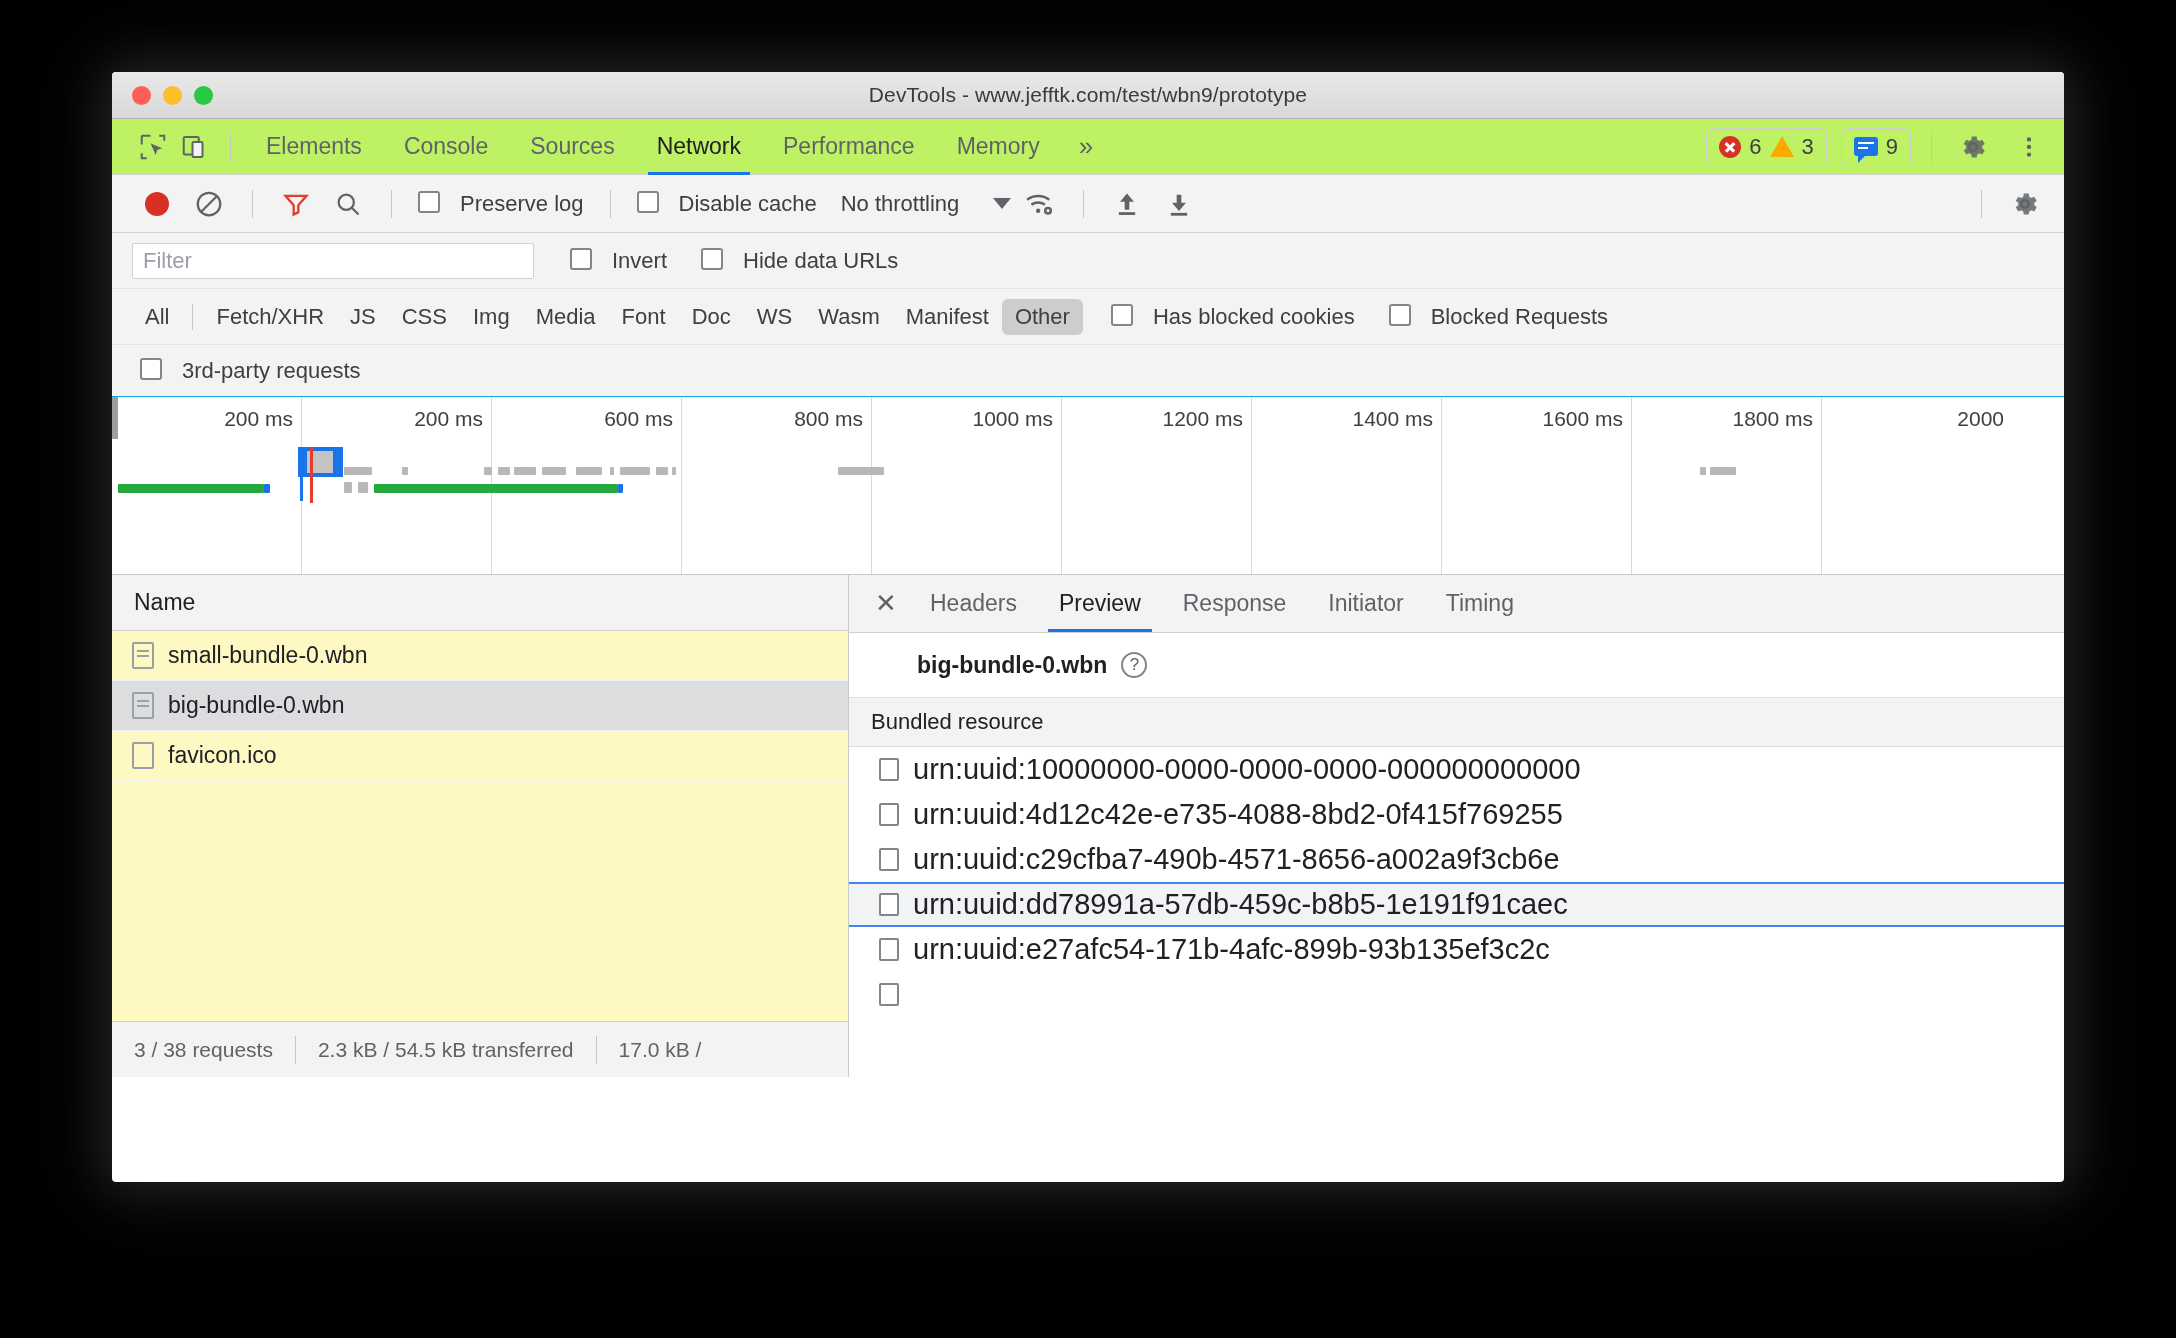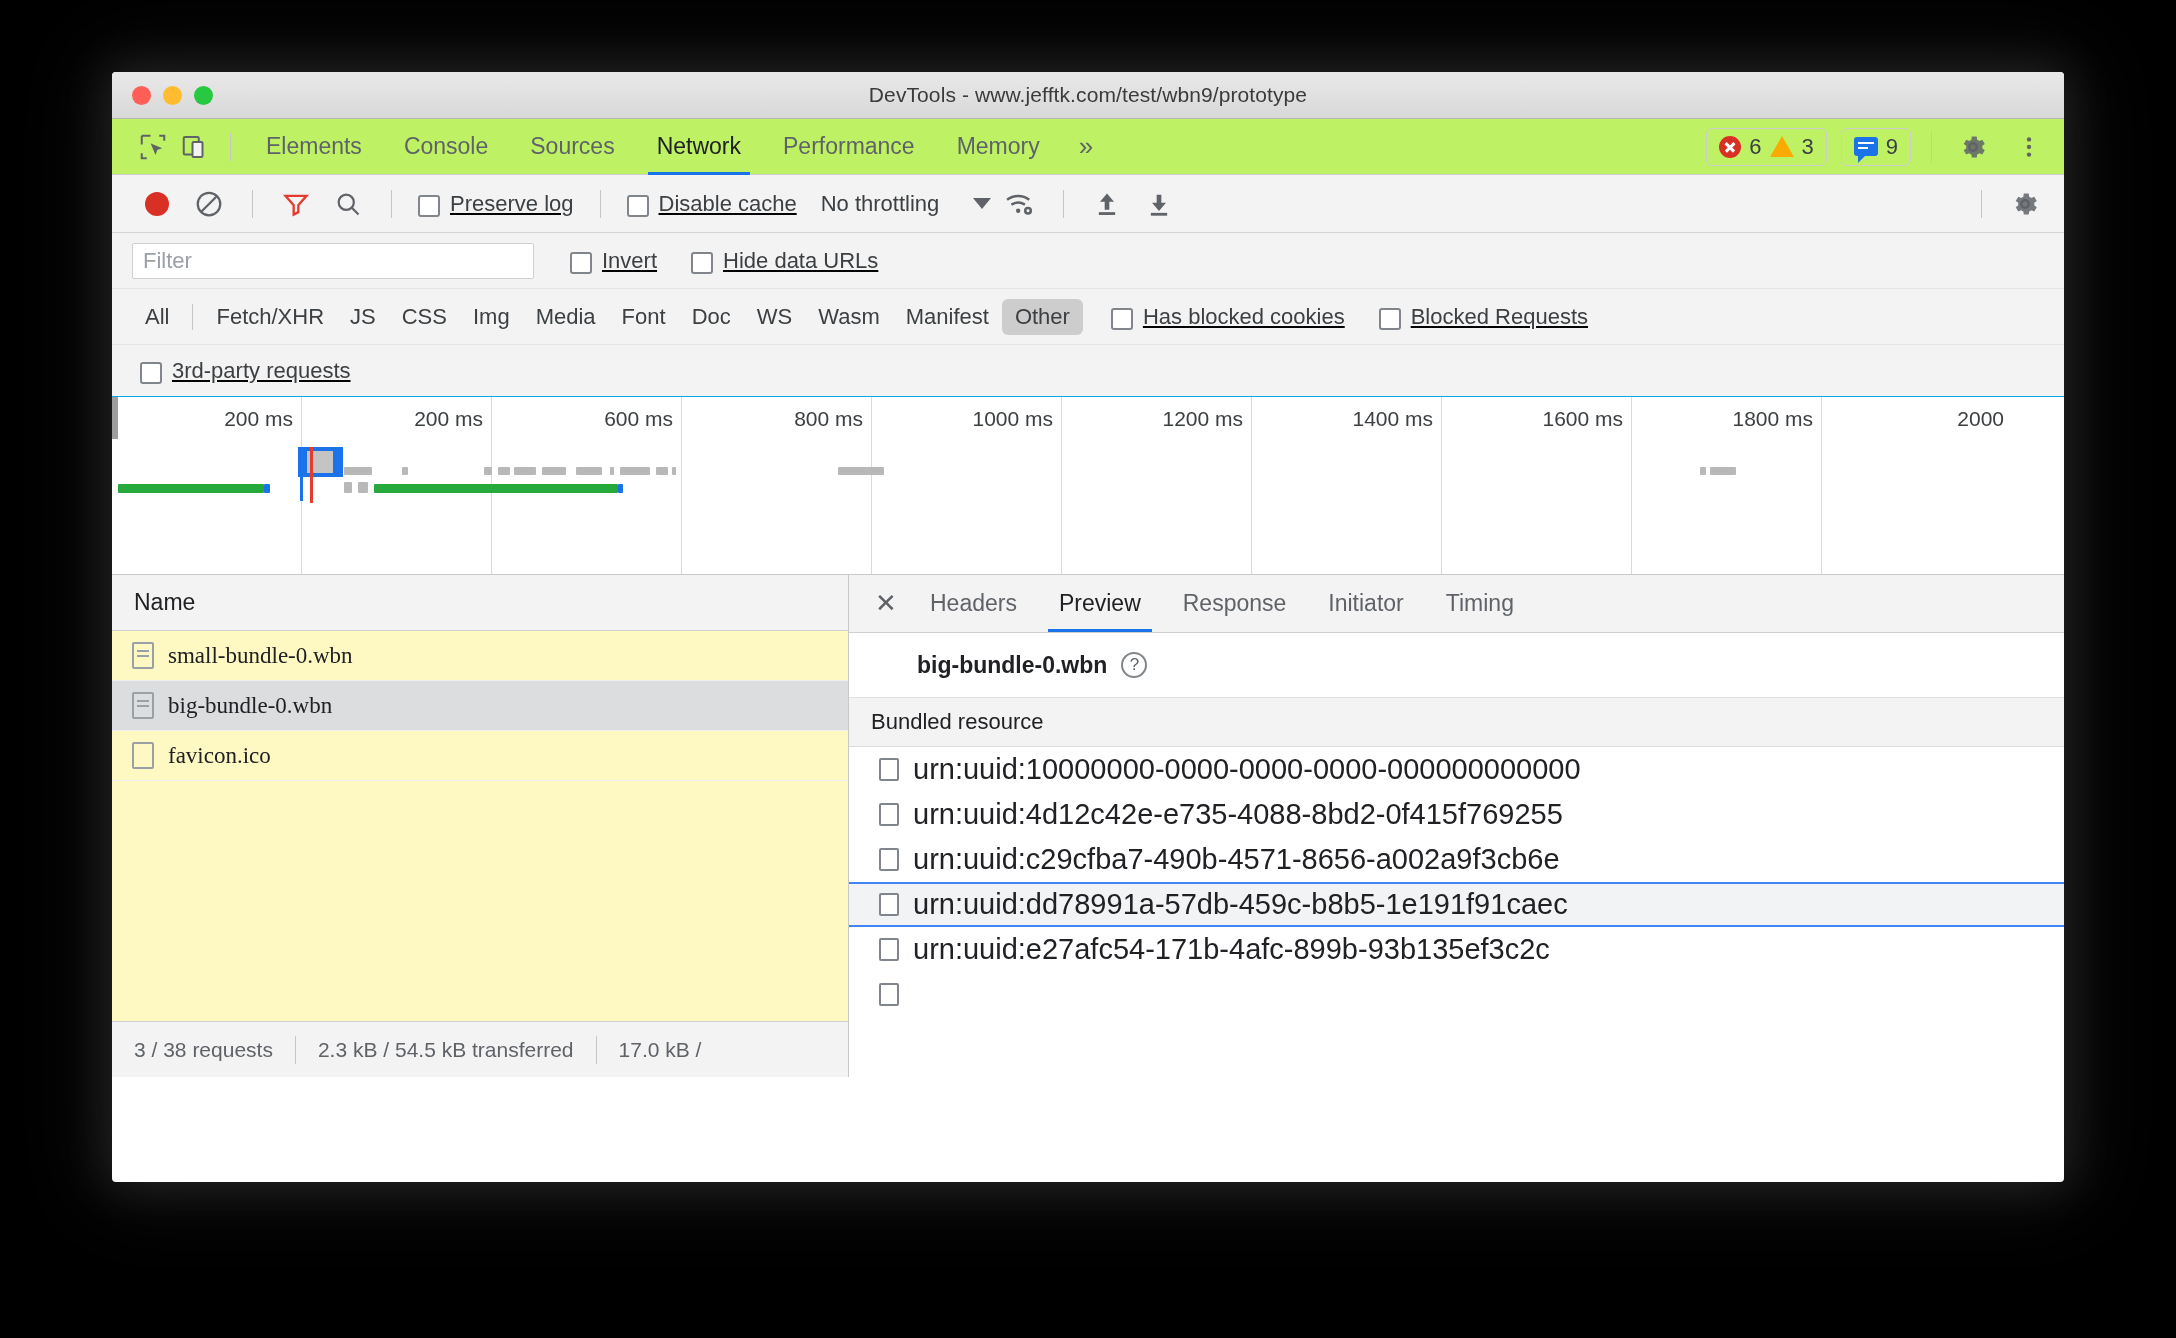--- a/index.html
+++ b/index.html
@@ -90,21 +90,21 @@
   .vsep-tall { width:1px; height:32px; background:#c6c6c6; margin: 0 6px; }
 
   
   .nettoolbar {
     height: 58px; background:#f3f3f3;
     border-bottom: 1px solid #d4d4d4;
     display:flex; align-items:center; padding: 0 16px 0 22px; gap: 6px;
   }
   .tbtn { width: 46px; height: 46px; display:flex;align-items:center;justify-content:center; cursor:pointer; }
   .rec-dot { width: 24px; height: 24px; border-radius:50%; background:#d93025; }
-  .cb-wrap { display:flex; align-items:flex-end; gap: 10px; cursor:pointer; padding: 0 6px; text-decoration: underline; }
+  .cb-wrap { display:flex; align-items:flex-start; gap: 20px; cursor:pointer; padding: 0 6px; }
   .cbox { width: 22px; height: 22px; border:2px solid #80868b; border-radius:3px; background:#fff; flex:none; }
   .cb-label { font-size: 22px; color:#3c4043; white-space:nowrap; }
   .throttle { font-size: 22px; color:#3c4043; margin-left: 12px; cursor:pointer; white-space:nowrap;}
   .tri-down { width:0;height:0;border-left:9px solid transparent;border-right:9px solid transparent;border-top:11px solid #5f6368;margin-left:28px;cursor:pointer;}
 
   
   .filterrow {
     height: 56px; background:#f3f3f3; border-bottom:1px solid #e3e3e3;
     display:flex; align-items:center; padding: 0 20px; gap: 0;
   }
@@ -157,21 +157,21 @@
   .split { display:flex; height: 502px; }
   .listpane { width: 737px; border-right:1px solid #c9c9c9; display:flex;flex-direction:column; background:#fef9c3;}
   .lhead {
     height: 56px; background:#f3f3f3; border-bottom:1px solid #d0d0d0;
     display:flex;align-items:center; padding-left: 22px;
     font-size:23px;color:#202124;
   }
   .lrows { flex:1; overflow:hidden;}
   .lrow {
     height: 50px; display:flex;align-items:center; gap:14px; padding-left:20px;
-    border-bottom:1px solid #f0f0f0; cursor:pointer;font-family:Liberation Serif, serif;
+    border-bottom:1px solid #f0f0f0; cursor:pointer;
   }
   .lrow.sel { background:#dcdddf; }
   .fico { width:22px;height:27px;border:2px solid #9aa0a6;border-radius:2px;position:relative;flex:none;}
   .fico.doc::before{content:"";position:absolute;left:3px;top:6px;right:3px;height:2px;background:#9aa0a6;}
   .fico.doc::after{content:"";position:absolute;left:3px;top:11px;right:3px;height:2px;background:#9aa0a6;}
   .lname { font-size:23px;color:#202124; }
   .statusbar {
     height: 56px; background:#f3f3f3; border-top:1px solid #d0d0d0;
     display:flex;align-items:center; padding-left:22px; gap:0;
     font-size:21px;color:#5f6368; white-space:nowrap; overflow:hidden;

